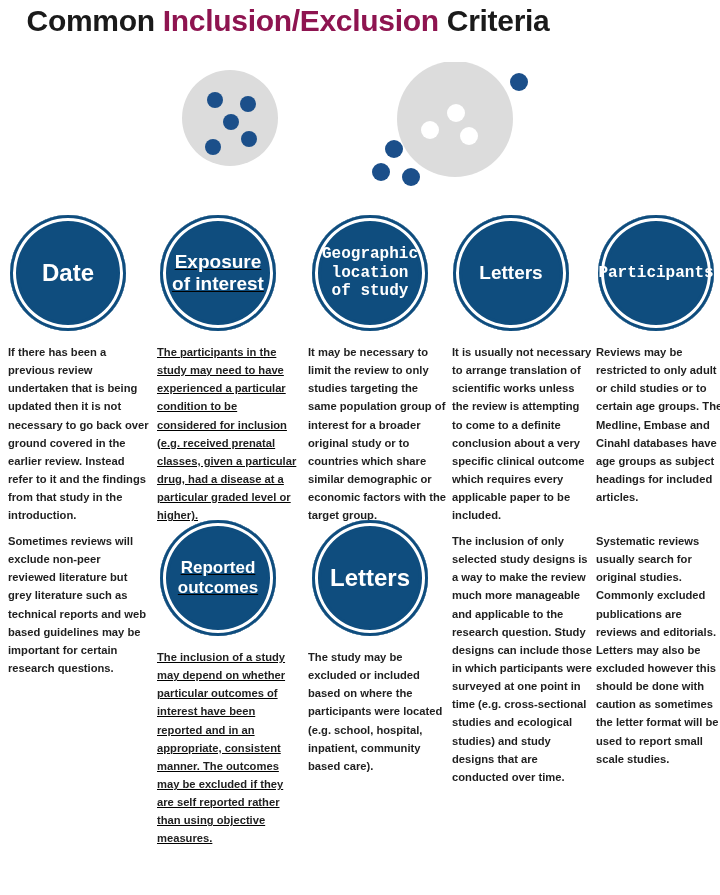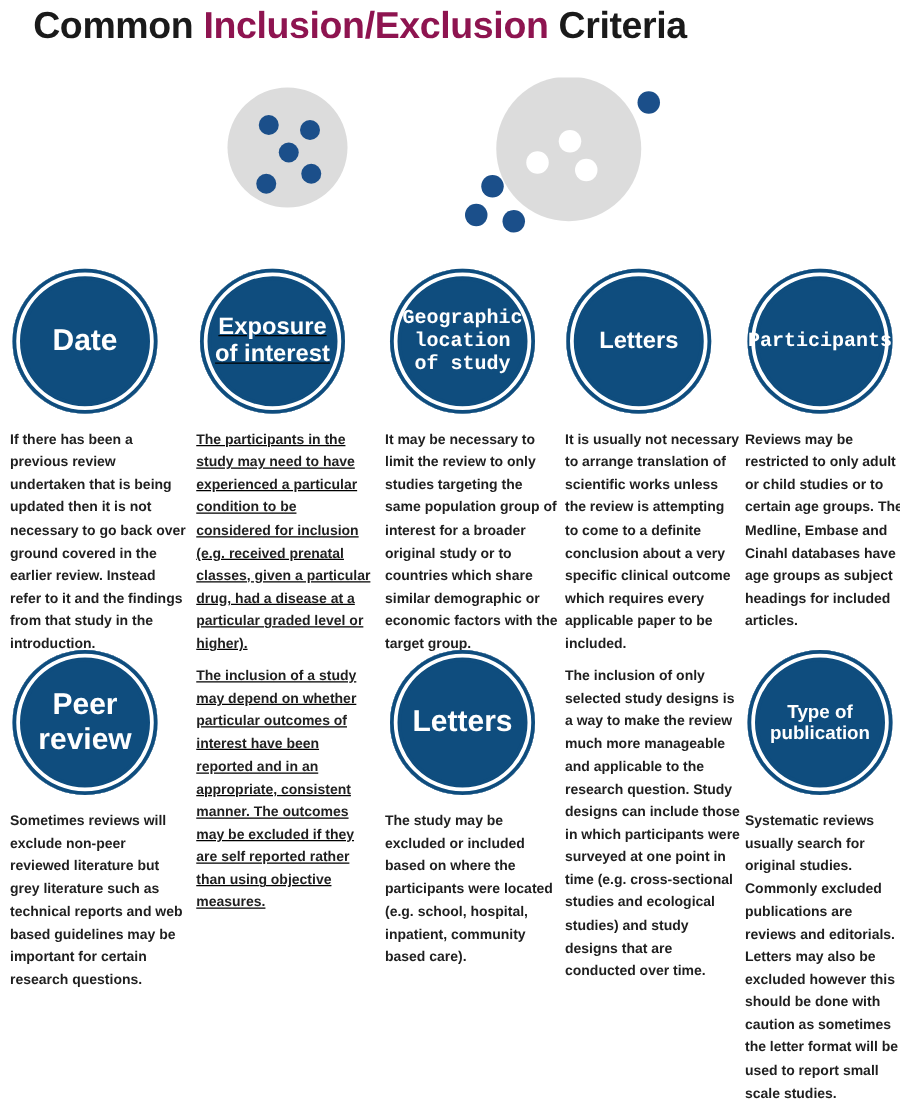--- a/index.html
+++ b/index.html
@@ -179,42 +179,38 @@
   <div class="col col-4">
     <div class="badge">
       <div class="badge-label fs-16">Participants</div>
     </div>
     <div class="body-text">Reviews may be restricted to only adult or child studies or to certain age groups.  The Medline, Embase and Cinahl databases have age groups as subject headings for included articles.</div>
   </div>
 </div>
 
 <div class="row" id="row-2">
   <div class="col col-0">
-    <div class="badge">
-      <div class="badge-label fs-24">Peer
-review</div>
-    </div>
     <div class="body-text">Sometimes reviews will exclude non-peer reviewed literature but grey literature such as technical reports and web based guidelines may be important for certain research questions.</div>
   </div>
 
   <div class="col col-1">
+    <div class="badge">
+      <div class="badge-label fs-17">Reported
+outcomes</div>
+    </div>
     <div class="body-text">The inclusion of a study may depend on whether particular outcomes of interest have been reported and in an appropriate, consistent manner.   The outcomes may be excluded if they are self reported rather than using objective measures.</div>
   </div>
 
   <div class="col col-2">
     <div class="badge">
       <div class="badge-label fs-24">Letters</div>
     </div>
     <div class="body-text">The study may be excluded or included based on where the participants were located (e.g. school, hospital, inpatient, community based care).</div>
   </div>
 
   <div class="col col-3">
     <div class="body-text">The inclusion of only selected study designs is a way to make the review much more manageable and applicable to the research question.  Study designs can include those in which participants were surveyed at one point in time (e.g. cross-sectional studies and ecological studies) and study designs that are conducted over time.</div>
   </div>
 
   <div class="col col-4">
-    <div class="badge">
-      <div class="badge-label fs-15">Type of
-publication</div>
-    </div>
     <div class="body-text">Systematic reviews usually search for original studies.  Commonly excluded publications are reviews and editorials.  Letters may also be excluded however this should be done with caution as sometimes the letter format will be used to report small scale studies.</div>
   </div>
 </div>
 
 </body></html>

